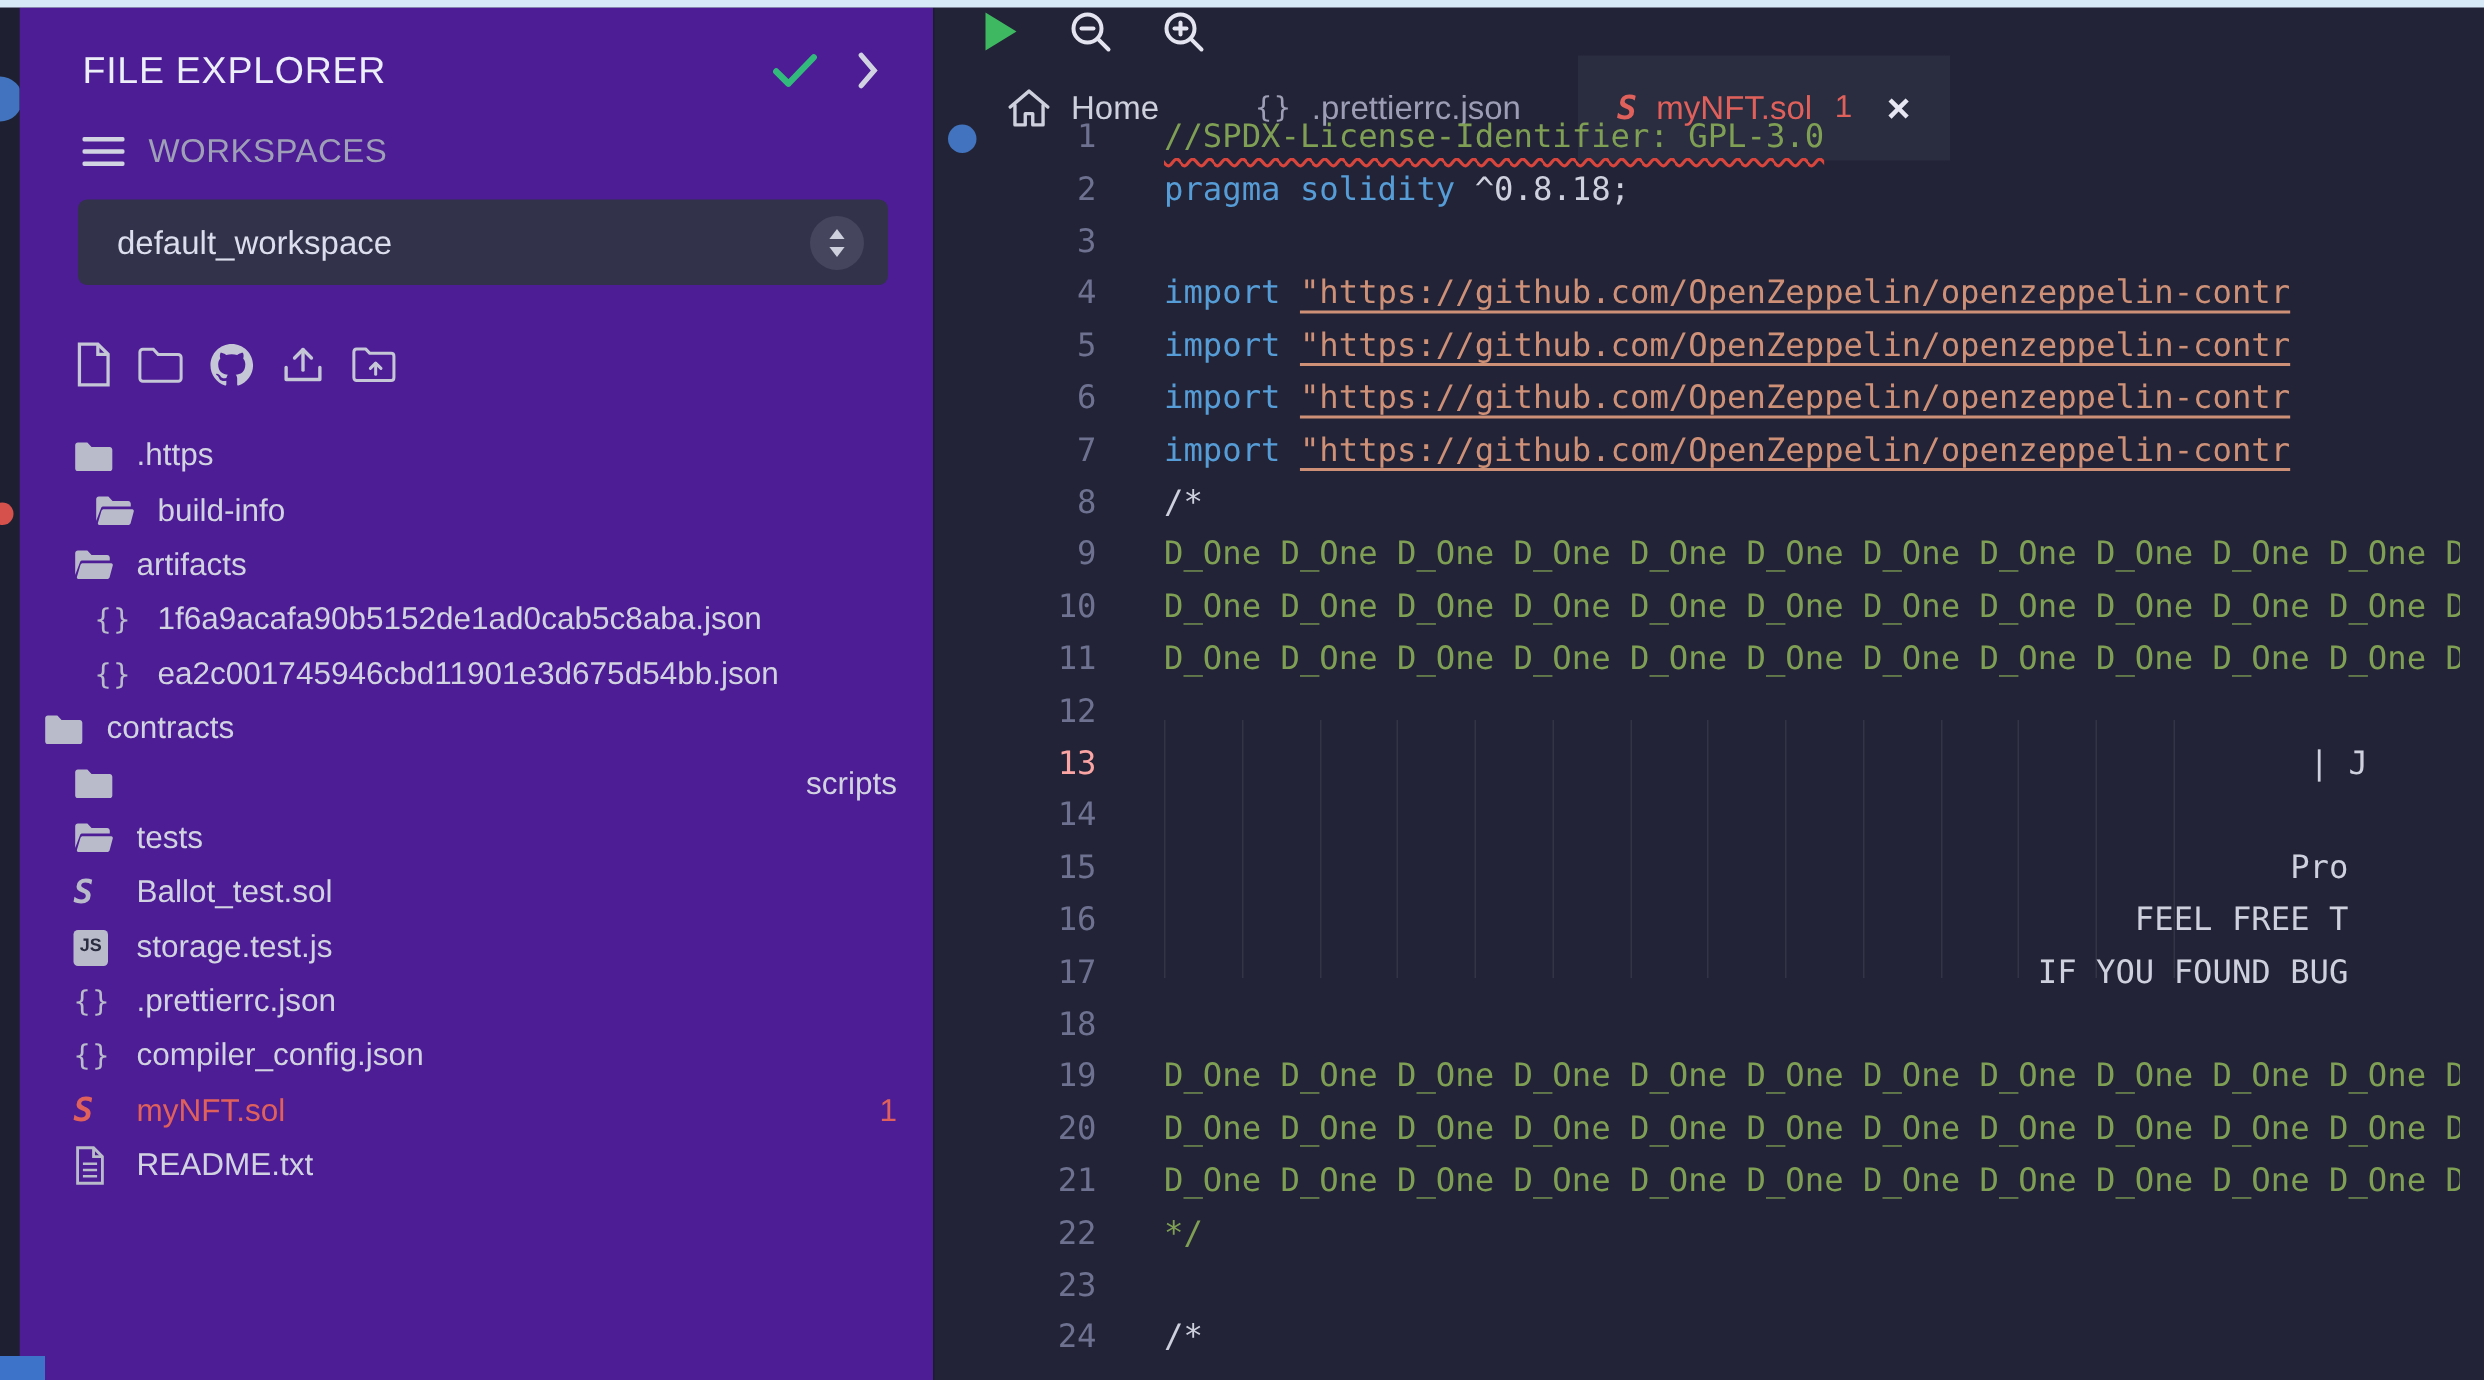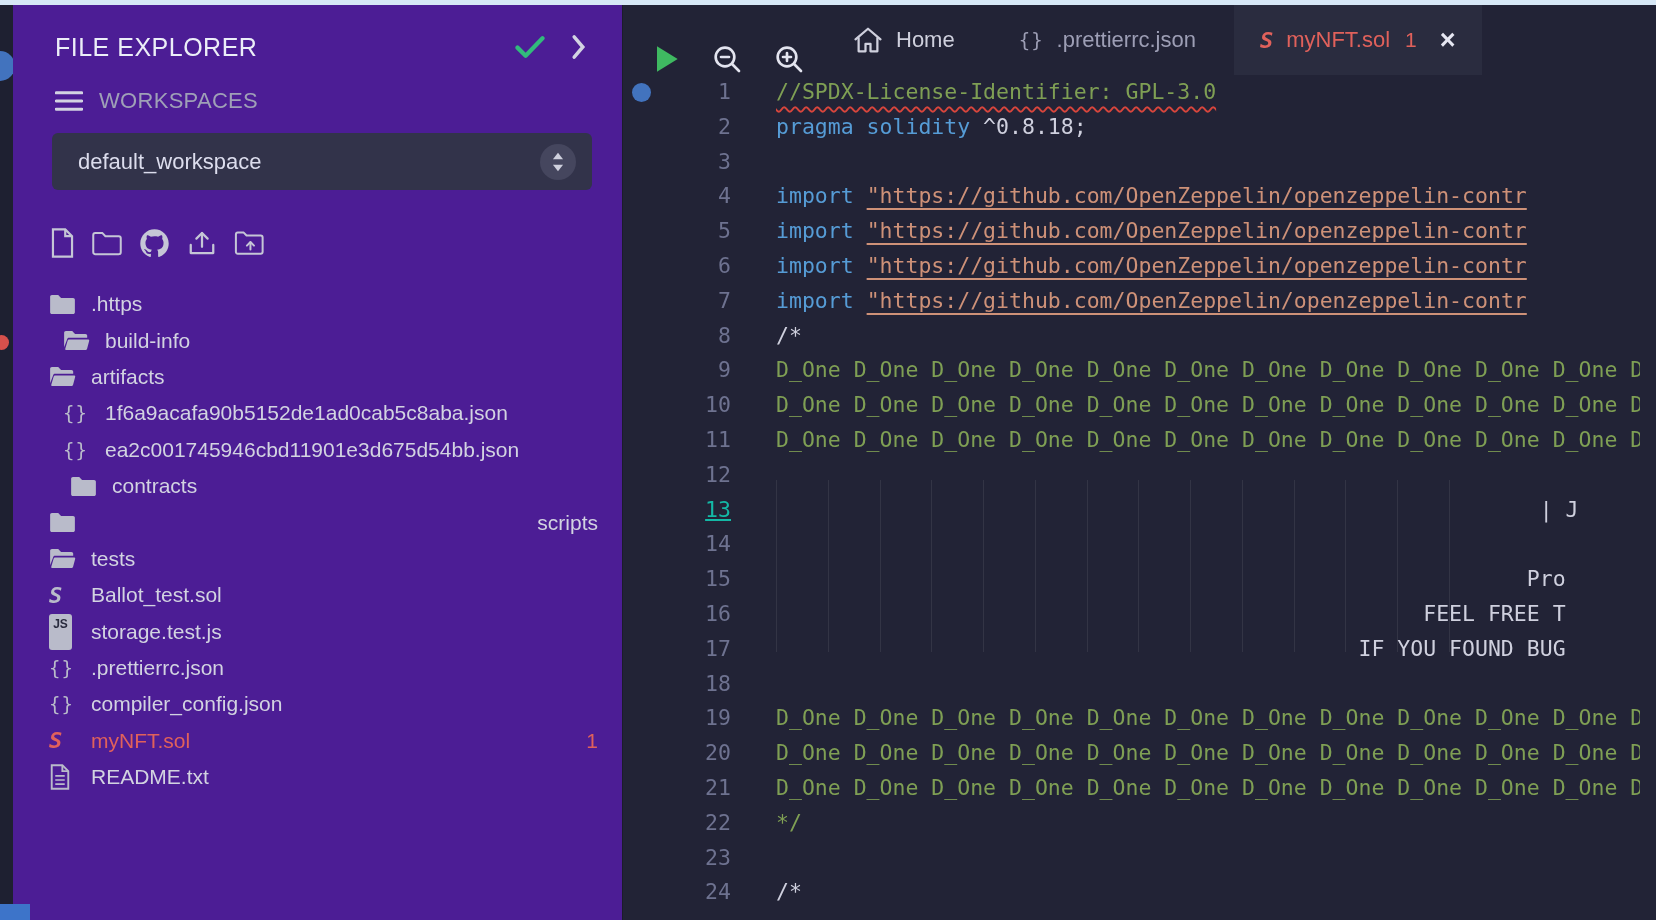--- a/index.html
+++ b/index.html
@@ -36,42 +36,42 @@
   .toolbar .tb-icn { display:flex; align-items:center; cursor:pointer; }
 
   .tree { margin-top:26px; }
   .tree-row { display:flex; align-items:center; height:36.4px; padding-left:36px; padding-right:24px; cursor:pointer; }
   .tree-row .icn { width:30px; display:flex; align-items:center; color:#b9bbca; flex:none; }
   .tree-label { font-size:21px; color:#d2d3e1; margin-left:12px; white-space:nowrap; overflow:hidden; }
   .tree-row.hl .icn, .tree-row.hl .tree-label { color:var(--hl); }
   .tree-badge { margin-left:auto; font-size:21px; color:var(--hl); }
   .txt-icn { font-family:"DejaVu Sans Mono", monospace; font-size:19px; letter-spacing:1px; }
   .sol-icn { font-size:22px; font-weight:bold; font-style:italic; letter-spacing:0; }
-  .js-icn { display:inline-block; width:23px; height:36px; background:#b9bbca; color:#2a2c3f;
+  .js-icn { display:inline-block; width:23px; height:24px; background:#b9bbca; color:#2a2c3f;
     font-family:"Liberation Sans",sans-serif; font-weight:bold; font-size:12px; text-align:center; line-height:21px; border-radius:3px; }
 
   
   .editor { position:absolute; left:622px; top:5px; width:1034px; height:915px; background:#222336; border-left:1px solid #1b1c2b; }
-  .tabbar { height:70px; display:flex; align-items:flex-end; }
+  .tabbar { height:70px; display:flex; align-items:flex-start;flex-direction:column; }
   .controls { display:flex; align-items:center; padding-left:30px; gap:30px; color:#e3e4ef; }
   .controls .ctl { display:flex; align-items:center; cursor:pointer; }
   .tabs { display:flex; align-items:center; height:70px; margin-left:22px; }
   .tab { display:flex; align-items:center; gap:13px; height:70px; padding:0 26px; font-size:22px; color:#9d9eb5; cursor:pointer; margin-right:12px; white-space:nowrap; }
   .tab .icn { display:flex; align-items:center; color:inherit; }
   .tab.first { color:#cfd0dd; }
   .tab.active { background:#2a2c3f; color:var(--hl); }
   .tab-badge { font-size:21px; color:var(--hl); margin-left:2px; }
   .tab-close { font-size:27px; font-weight:bold; color:#e6e7f2; margin-left:10px; line-height:1; cursor:pointer; }
 
   .code-area { position:absolute; top:70px; left:0; right:0; bottom:0; overflow:hidden;
     font-family:"DejaVu Sans Mono", monospace; font-size:21.5px; }
   .glyph-dot { position:absolute; left:9px; top:8px; width:19px; height:19px; border-radius:50%; background:#4273be; }
   .gutter { position:absolute; left:0; top:0; width:150px; text-align:right; color:#6e7290; }
   .gutter .num { height:34.8px; line-height:34.8px; padding-right:42px; }
-  .gutter .num.active { color:#14b8a6;text-decoration:underline; }
+  .gutter .num.active { color:#fca5a5; }
   .code { position:absolute; left:153px; top:0; right:16px; white-space:pre; overflow:hidden; color:#cfd0de; }
   .code .line { height:34.8px; line-height:34.8px; }
   .cm  { color:var(--cm); }
   .kw  { color:var(--kw); }
   .pl  { color:var(--pl); }
   .str { color:var(--str); text-decoration:underline; text-underline-offset:5px; text-decoration-thickness:1.5px; }
   .sq  { text-decoration-line:underline; text-decoration-style:wavy; text-decoration-color:var(--err);
          text-decoration-thickness:2px; text-underline-offset:7px; }
   .guides { position:absolute; left:153px; top:405px; height:172px; right:0; pointer-events:none; }
   .guide { position:absolute; top:0; width:1px; height:172px; background:rgba(255,255,255,0.08); }
@@ -189,21 +189,21 @@
           <span class="txt-icn">{}</span>
         </span>
         <span class="tree-label">1f6a9acafa90b5152de1ad0cab5c8aba.json</span>
       </div>
       <div class="tree-row" style="padding-left: 50px;">
         <span class="icn">
           <span class="txt-icn">{}</span>
         </span>
         <span class="tree-label">ea2c001745946cbd11901e3d675d54bb.json</span>
       </div>
-      <div class="tree-row" style="padding-left: 57px;">
+      <div class="tree-row" style="padding-left: 16px;">
         <span class="icn">
           <svg width="27" height="23" viewBox="0 0 24 19">
             <path fill="currentColor" d="M1 2.6C1 1.7 1.7 1 2.6 1h5.6l2.5 2.7h10.7c.9 0 1.6.7 1.6 1.6v11.1c0 .9-.7 1.6-1.6 1.6H2.6c-.9 0-1.6-.7-1.6-1.6V2.6z"></path>
           </svg>
         </span>
         <span class="tree-label">contracts</span>
       </div>
       <div class="tree-row" style="padding-left: 36px; justify-content: space-between;">
         <span class="icn">
           <svg width="27" height="23" viewBox="0 0 24 19">

